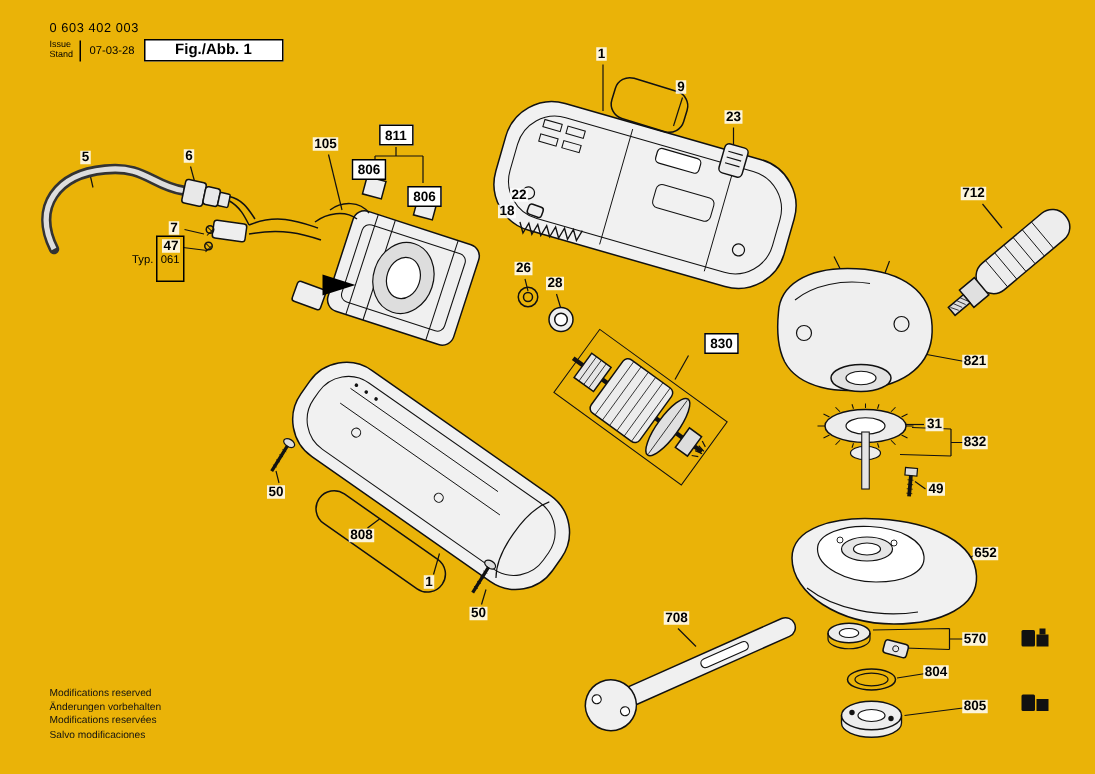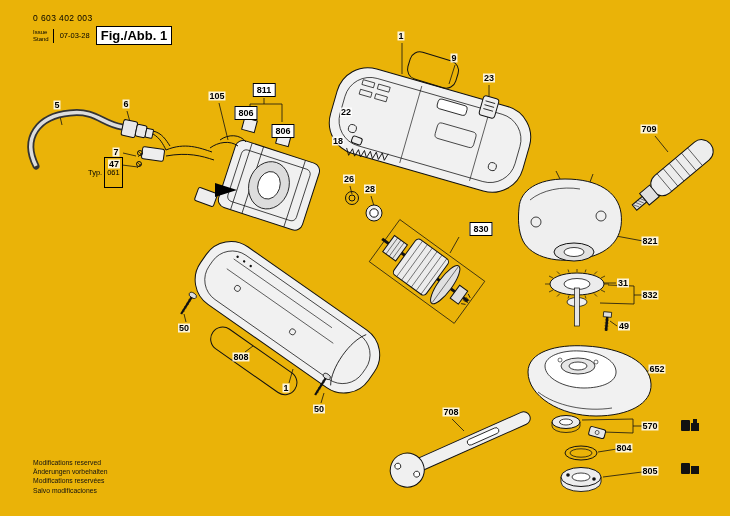--- a/index.html
+++ b/index.html
@@ -9,21 +9,21 @@
   }
   svg { position:absolute; left:0; top:0; }
 
   
   .header { position:absolute; left:33px; top:13px; }
   .part-number { font-size:8.5px; letter-spacing:0.4px; margin-bottom:3px; }
   .issue-row { display:flex; align-items:center; gap:4px; }
   .issue-stand { display:flex; flex-direction:column; font-size:6px; line-height:1.15; }
   .vrule { width:1px; height:14px; background:#000; }
   .date { font-size:7.5px; padding:0 2px; }
-  .fig-box { border:1.5px solid #000; font-size:13px; font-weight:bold; padding:1px 4px; background:#fff; }
+  .fig-box { border:1.5px solid #000; font-size:10px; font-weight:bold; padding:1px 20px; background:#fff; }
 
   
   .typ-block { position:absolute; left:88px; top:168px; font-size:7.5px; }
   .typ-value { border:1px solid #000; padding:10px 2px; margin-left:2px; }
   .note-block { position:absolute; left:88px; top:199px; font-size:7.2px; line-height:1.35; }
 
   
   .footer { position:absolute; left:33px; top:458px; font-size:6.8px; line-height:1.35; color:#111; }
 
   
@@ -291,26 +291,26 @@
     <div class="callout" style="left: 126px; top: 104px;">6</div>
     <div class="callout" style="left: 116px; top: 152px;">7</div>
     <div class="callout" style="left: 114px; top: 164px;">47</div>
     <div class="callout" style="left: 217px; top: 96px;">105</div>
     <div class="callout boxed" style="left: 264px; top: 90px;">811</div>
     <div class="callout boxed" style="left: 246px; top: 113px;">806</div>
     <div class="callout boxed" style="left: 283px; top: 131px;">806</div>
     <div class="callout" style="left: 401px; top: 36px;">1</div>
     <div class="callout" style="left: 454px; top: 58px;">9</div>
     <div class="callout" style="left: 489px; top: 78px;">23</div>
-    <div class="callout" style="left: 346px; top: 112px;">22</div>
+    <div class="callout" style="left: 346px; top: 130px;">22</div>
     <div class="callout" style="left: 338px; top: 141px;">18</div>
     <div class="callout" style="left: 349px; top: 179px;">26</div>
     <div class="callout" style="left: 370px; top: 189px;">28</div>
     <div class="callout boxed" style="left: 437px; top: 229px; margin-left: 44px;">830</div>
-    <div class="callout" style="left: 649px; top: 129px;">709</div>
+    <div class="callout" style="left: 649px; top: 129px;">712</div>
     <div class="callout" style="left: 650px; top: 241px;">821</div>
     <div class="callout" style="left: 623px; top: 283px;">31</div>
     <div class="callout" style="left: 650px; top: 295px;">832</div>
     <div class="callout" style="left: 624px; top: 326px;">49</div>
     <div class="callout" style="left: 657px; top: 369px;">652</div>
     <div class="callout" style="left: 650px; top: 426px;">570</div>
     <div class="callout" style="left: 624px; top: 448px;">804</div>
     <div class="callout" style="left: 650px; top: 471px;">805</div>
     <div class="callout" style="left: 451px; top: 412px;">708</div>
     <div class="callout" style="left: 241px; top: 357px;">808</div>

